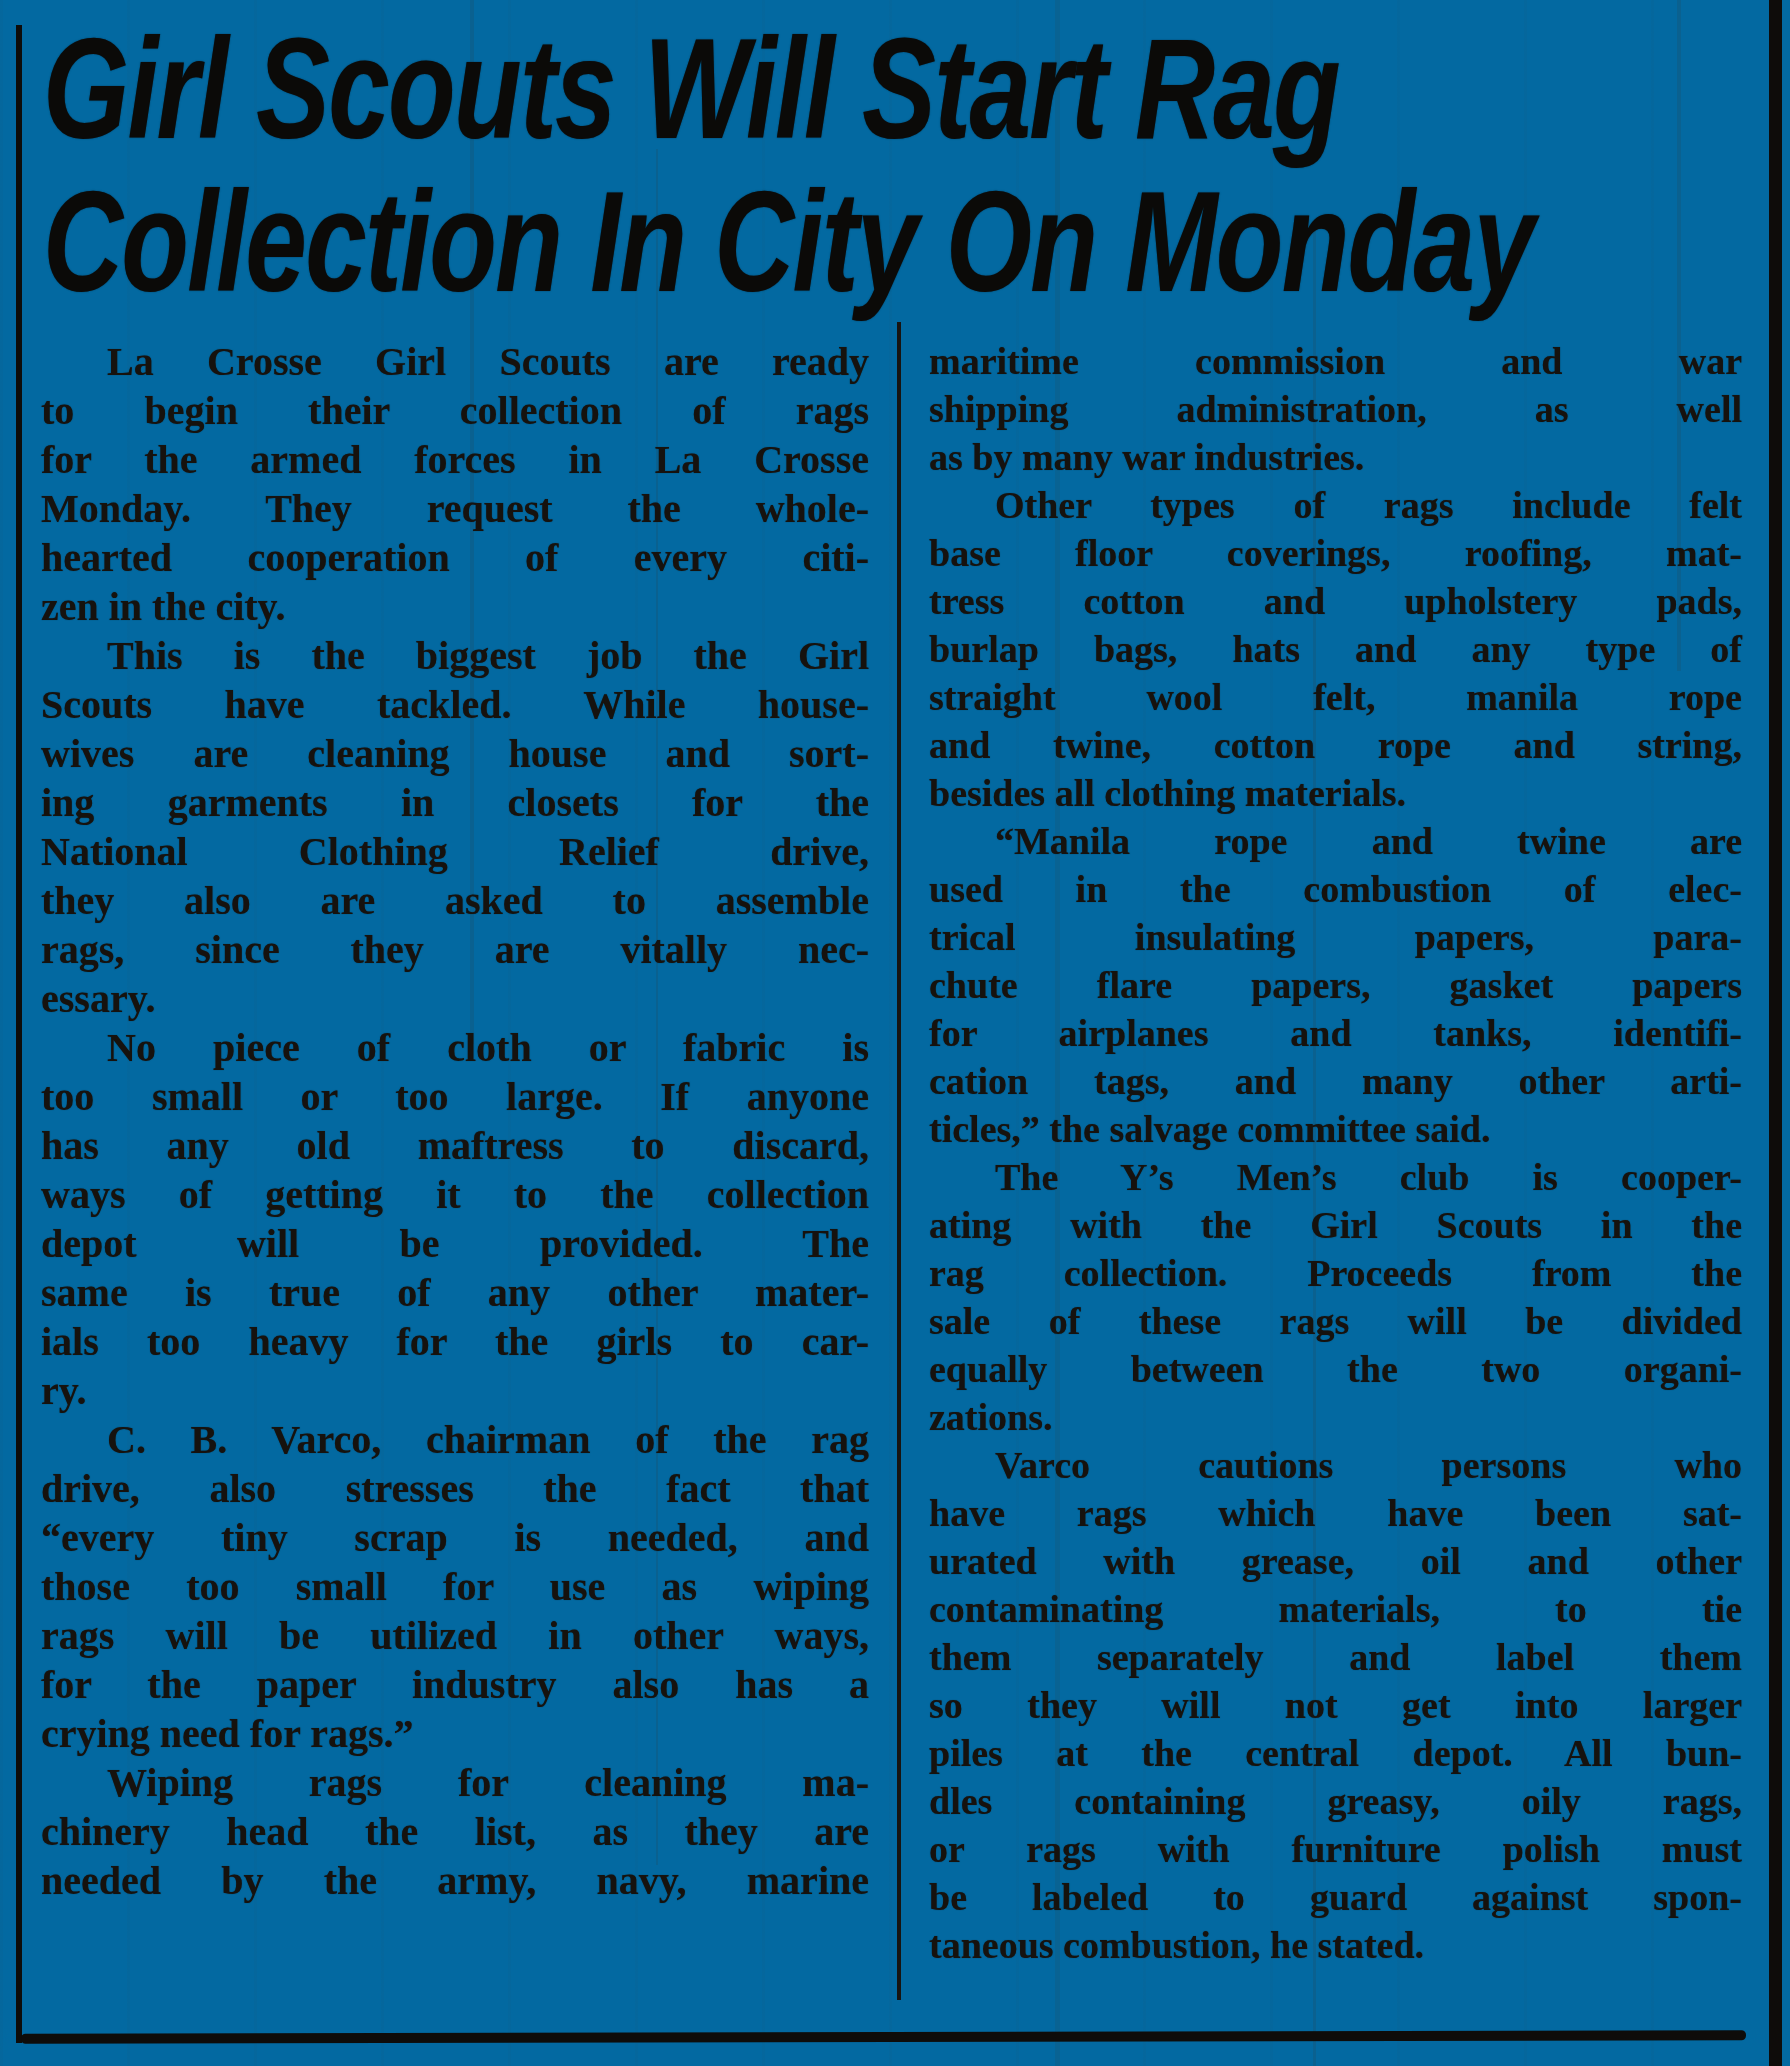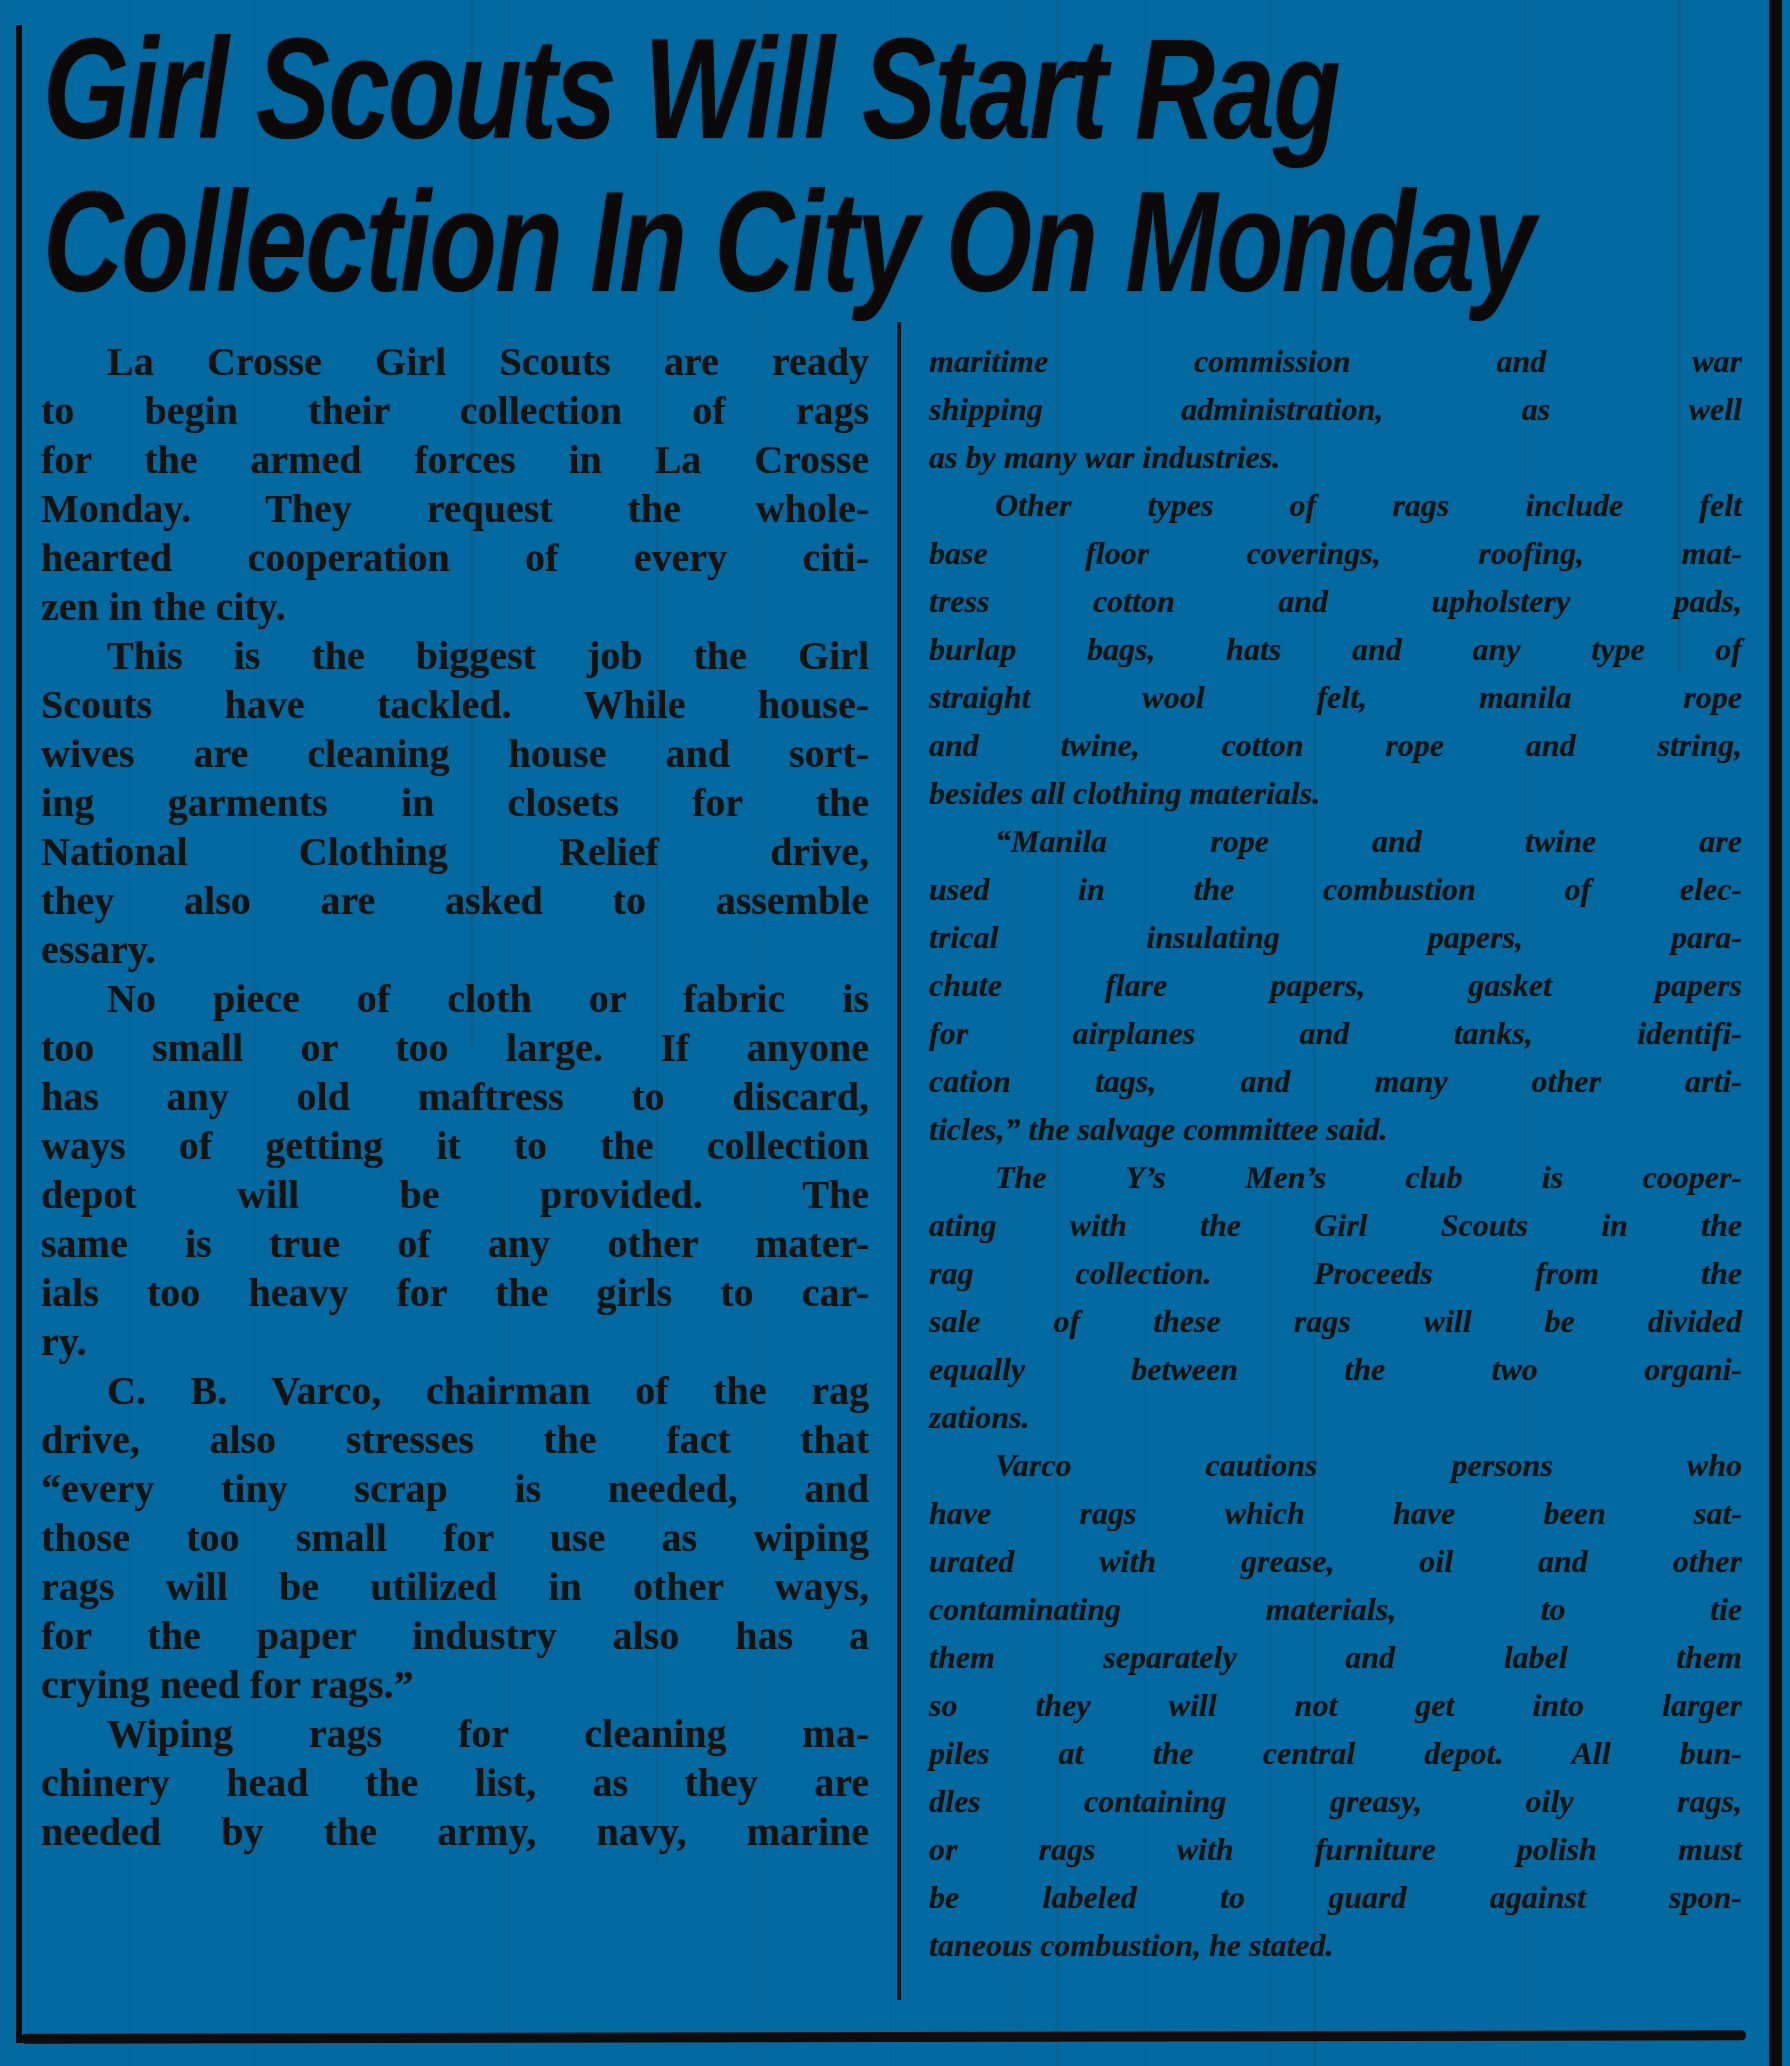--- a/index.html
+++ b/index.html
@@ -58,21 +58,21 @@
     position: absolute; left: 41px; top: 337px;
     width: 1701px; height: 1671px;
     display: flex;
     font-weight: 700;
     text-shadow: 0 0 1px rgba(25,19,14,0.55);
     justify-content: flex-end;
   }
   .col-left  { width: 828px; padding-right: 27px;
                font-size: 40px; line-height: 49px; }
   .col-right { flex: 1; padding-left: 33px;
-               font-size: 32px; line-height: 48px; font-style: italic; }
+               font-size: 38px; line-height: 48px; }
 
   .line { text-align: justify; text-align-last: justify; white-space: normal; }
   .line.last { text-align-last: left; }
   .para.indent .line:first-child { text-indent: 66px; }
 </style>
 </head>
 <body>
 
 <div class="page">
 
@@ -102,20 +102,21 @@
           <div class="line">hearted cooperation of every citi-</div>
           <div class="line last">zen in the city.</div>
         </div>
         <div class="para indent">
           <div class="line">This is the biggest job the Girl</div>
           <div class="line">Scouts have tackled. While house-</div>
           <div class="line">wives are cleaning house and sort-</div>
           <div class="line">ing garments in closets for the</div>
           <div class="line">National Clothing Relief drive,</div>
           <div class="line">they also are asked to assemble</div>
+          <div class="line">rags, since they are vitally nec-</div>
           <div class="line last">essary.</div>
         </div>
         <div class="para indent">
           <div class="line">No piece of cloth or fabric is</div>
           <div class="line">too small or too large. If anyone</div>
           <div class="line">has any old maftress to discard,</div>
           <div class="line">ways of getting it to the collection</div>
           <div class="line">depot will be provided. The</div>
           <div class="line">same is true of any other mater-</div>
           <div class="line">ials too heavy for the girls to car-</div>

